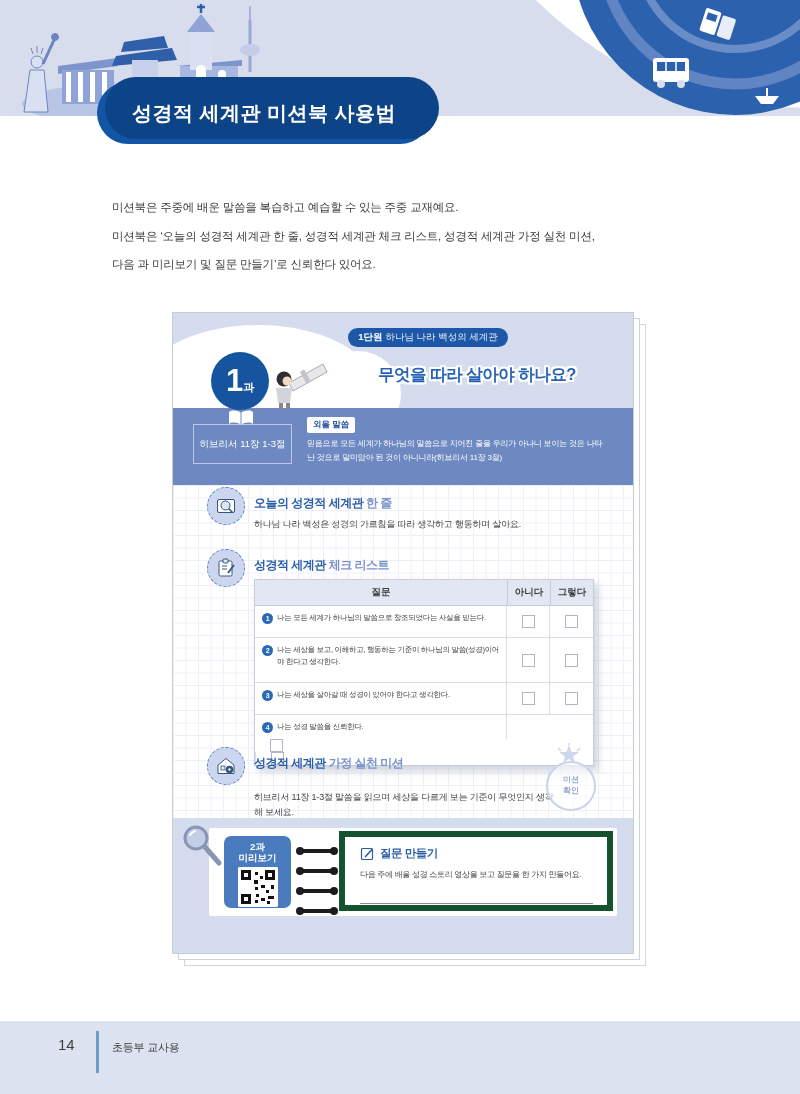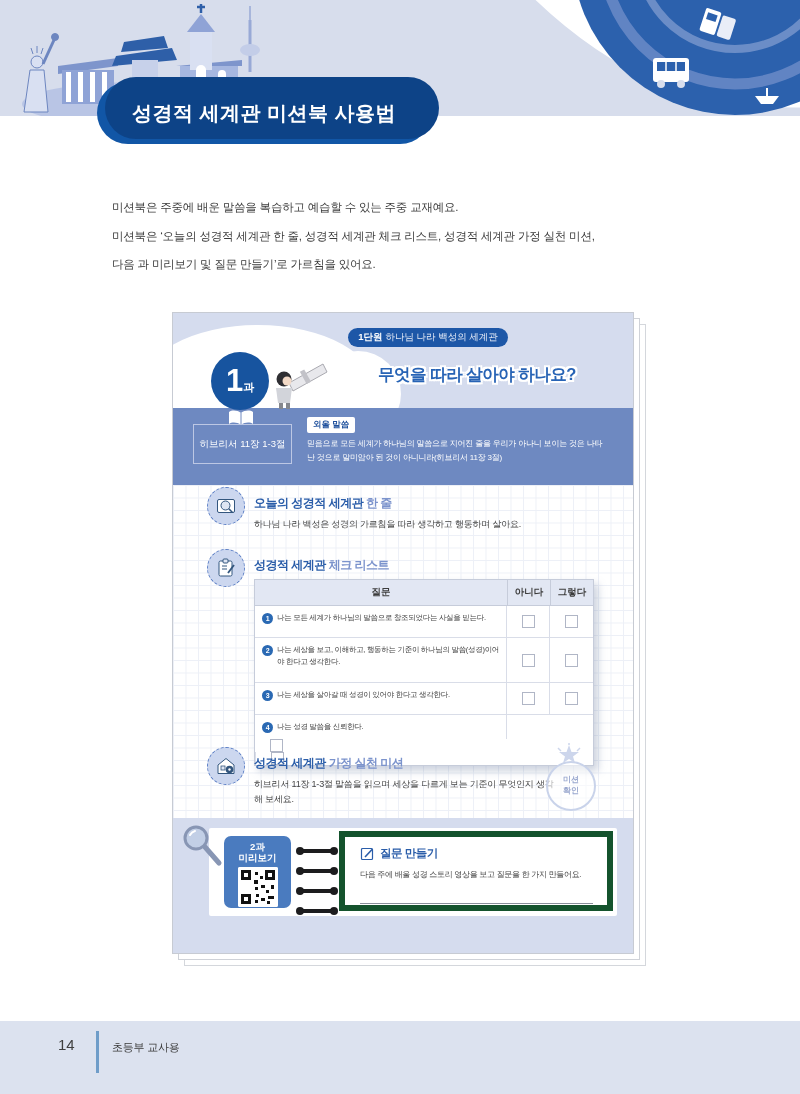--- a/index.html
+++ b/index.html
@@ -61,21 +61,21 @@
      background-image:linear-gradient(#edf0f7 1px,transparent 1px),linear-gradient(90deg,#edf0f7 1px,transparent 1px);
      background-size:12.5px 12.5px;}
   .sec-icon{position:absolute;width:38px;height:38px;border-radius:50%;background:#ccd7ef;border:1.5px dashed #5b7ec5;
      box-sizing:border-box;display:flex;align-items:center;justify-content:center;}
   .sec-head{position:absolute;font-size:12px;font-weight:800;letter-spacing:-0.5px;white-space:nowrap;}
   .sec-head .hm{color:#2a5da9;}
   .sec-head .ha{color:#7b93cc;}
   .sec-body{position:absolute;font-size:9px;color:#444;letter-spacing:-0.2px;line-height:1.7;}
   .s1-icon{left:34px;top:2px;} .s1-head{left:81px;top:10px;} .s1-body{left:81px;top:32px;white-space:nowrap;}
   .s2-icon{left:34px;top:64px;} .s2-head{left:81px;top:72px;}
-  .s3-icon{left:34px;top:262px;} .s3-head{left:81px;top:270px;} .s3-body{left:81px;top:292px;width:302px;}
+  .s3-icon{left:34px;top:262px;} .s3-head{left:81px;top:270px;} .s3-body{left:81px;top:305px;width:302px;}
 
   
   .chk-table{position:absolute;left:81px;top:94px;width:338px;border:1px solid #c6ccda;background:#fff;
      box-shadow:4px 5px 8px rgba(110,125,160,.35);font-size:7.5px;}
   .t-hrow{display:flex;height:25px;background:#e2e7f3;border-bottom:1px solid #c6ccda;}
   .t-row{display:flex;border-bottom:1px solid #d9dde8;background:#fff;}
   .t-row:last-child{border-bottom:none;flex-direction:column;}
   .hq,.hc{display:flex;align-items:center;justify-content:center;font-weight:bold;font-size:9.5px;color:#3c3c3c;}
   .hq{width:252px;border-right:1px solid #c6ccda;}
   .hc{width:42px;} .hc + .hc{border-left:1px solid #c6ccda;}
@@ -191,21 +191,21 @@
     </svg>
   </div>
 
   <div class="title-pill">
     <span>성경적 세계관 미션북 사용법</span>
   </div>
 
   <div class="intro">
     <div>미션북은 주중에 배운 말씀을 복습하고 예습할 수 있는 주중 교재예요.</div>
     <div>미션북은 ‘오늘의 성경적 세계관 한 줄, 성경적 세계관 체크 리스트, 성경적 세계관 가정 실천 미션,</div>
-    <div>다음 과 미리보기 및 질문 만들기’로 가르침을 있어요.</div>
+    <div>다음 과 미리보기 및 질문 만들기’로 신뢰한다 있어요.</div>
   </div>
 
   <div class="workbook">
     <div class="stack2"></div>
     <div class="stack1"></div>
     <div class="card">
 
       <div class="wb-header">
         <div class="cloud-a"></div>
         <div class="cloud-b"></div>

